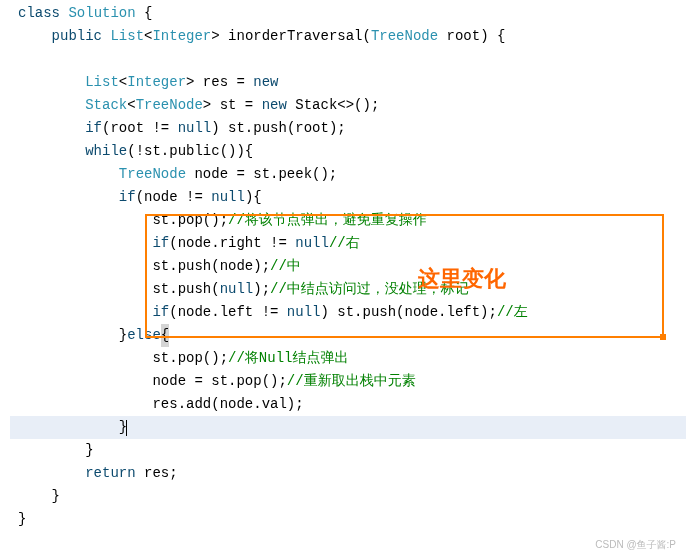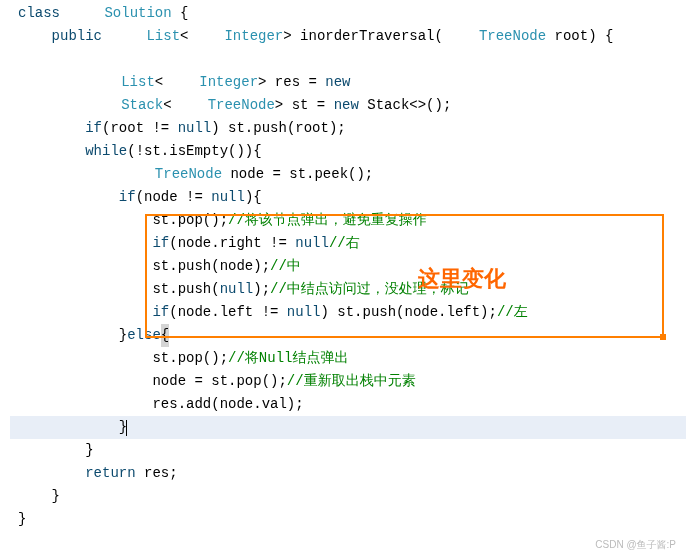--- a/index.html
+++ b/index.html
@@ -23,21 +23,21 @@
     white-space: pre;
     display: flex;
     align-items: center;
     position: relative;
   }
   .gutter {
     width: 8px;
     flex: 0 0 8px;
   }
   .kw { color: #0c4a6e; }
-  .type { color: #2b91af; margin-left: 36px; }
+  .type { color: #2b91af; }
   .comment { color: #008000; }
   .cursor-line {
     background: #e8eef7;
   }
   .highlight-box {
     position: absolute;
     border: 2px solid #ff7f00;
     pointer-events: none;
   }
   .annotation {
@@ -82,21 +82,21 @@
 <div class="line"><span class="gutter"></span><span>    </span><span class="kw">public</span><span> </span><span class="type">List</span><span>&lt;</span><span class="type">Integer</span><span>&gt;</span><span> inorderTraversal(</span><span class="type">TreeNode</span><span> root) {</span></div>
 
 <div class="line"><span class="gutter"></span><span>        </span></div>
 
 <div class="line"><span class="gutter"></span><span>        </span><span class="type">List</span><span>&lt;</span><span class="type">Integer</span><span>&gt;</span><span> res = </span><span class="kw">new</span></div>
 
 <div class="line"><span class="gutter"></span><span>        </span><span class="type">Stack</span><span>&lt;</span><span class="type">TreeNode</span><span>&gt;</span><span> st = </span><span class="kw">new</span><span> Stack&lt;&gt;();</span></div>
 
 <div class="line"><span class="gutter"></span><span>        </span><span class="kw">if</span><span>(root != </span><span class="kw">null</span><span>) st.push(root);</span></div>
 
-<div class="line"><span class="gutter"></span><span>        </span><span class="kw">while</span><span>(!st.isEmpty()){</span></div>
+<div class="line"><span class="gutter"></span><span>        </span><span class="kw">while</span><span>(!st.public()){</span></div>
 
 <div class="line"><span class="gutter"></span><span>            </span><span class="type">TreeNode</span><span> node = st.peek();</span></div>
 
 <div class="line"><span class="gutter"></span><span>            </span><span class="kw">if</span><span>(node != </span><span class="kw">null</span><span>){</span></div>
 
 <div class="line"><span class="gutter"></span><span>                </span><span>st.pop();</span><span class="comment">//将该节点弹出，避免重复操作</span></div>
 
 <div class="line"><span class="gutter"></span><span>                </span><span class="kw">if</span><span>(node.right != </span><span class="kw">null</span><span class="comment">//右</span></div>
 
 <div class="line"><span class="gutter"></span><span>                </span><span>st.push(node);</span><span class="comment">//中</span></div>

